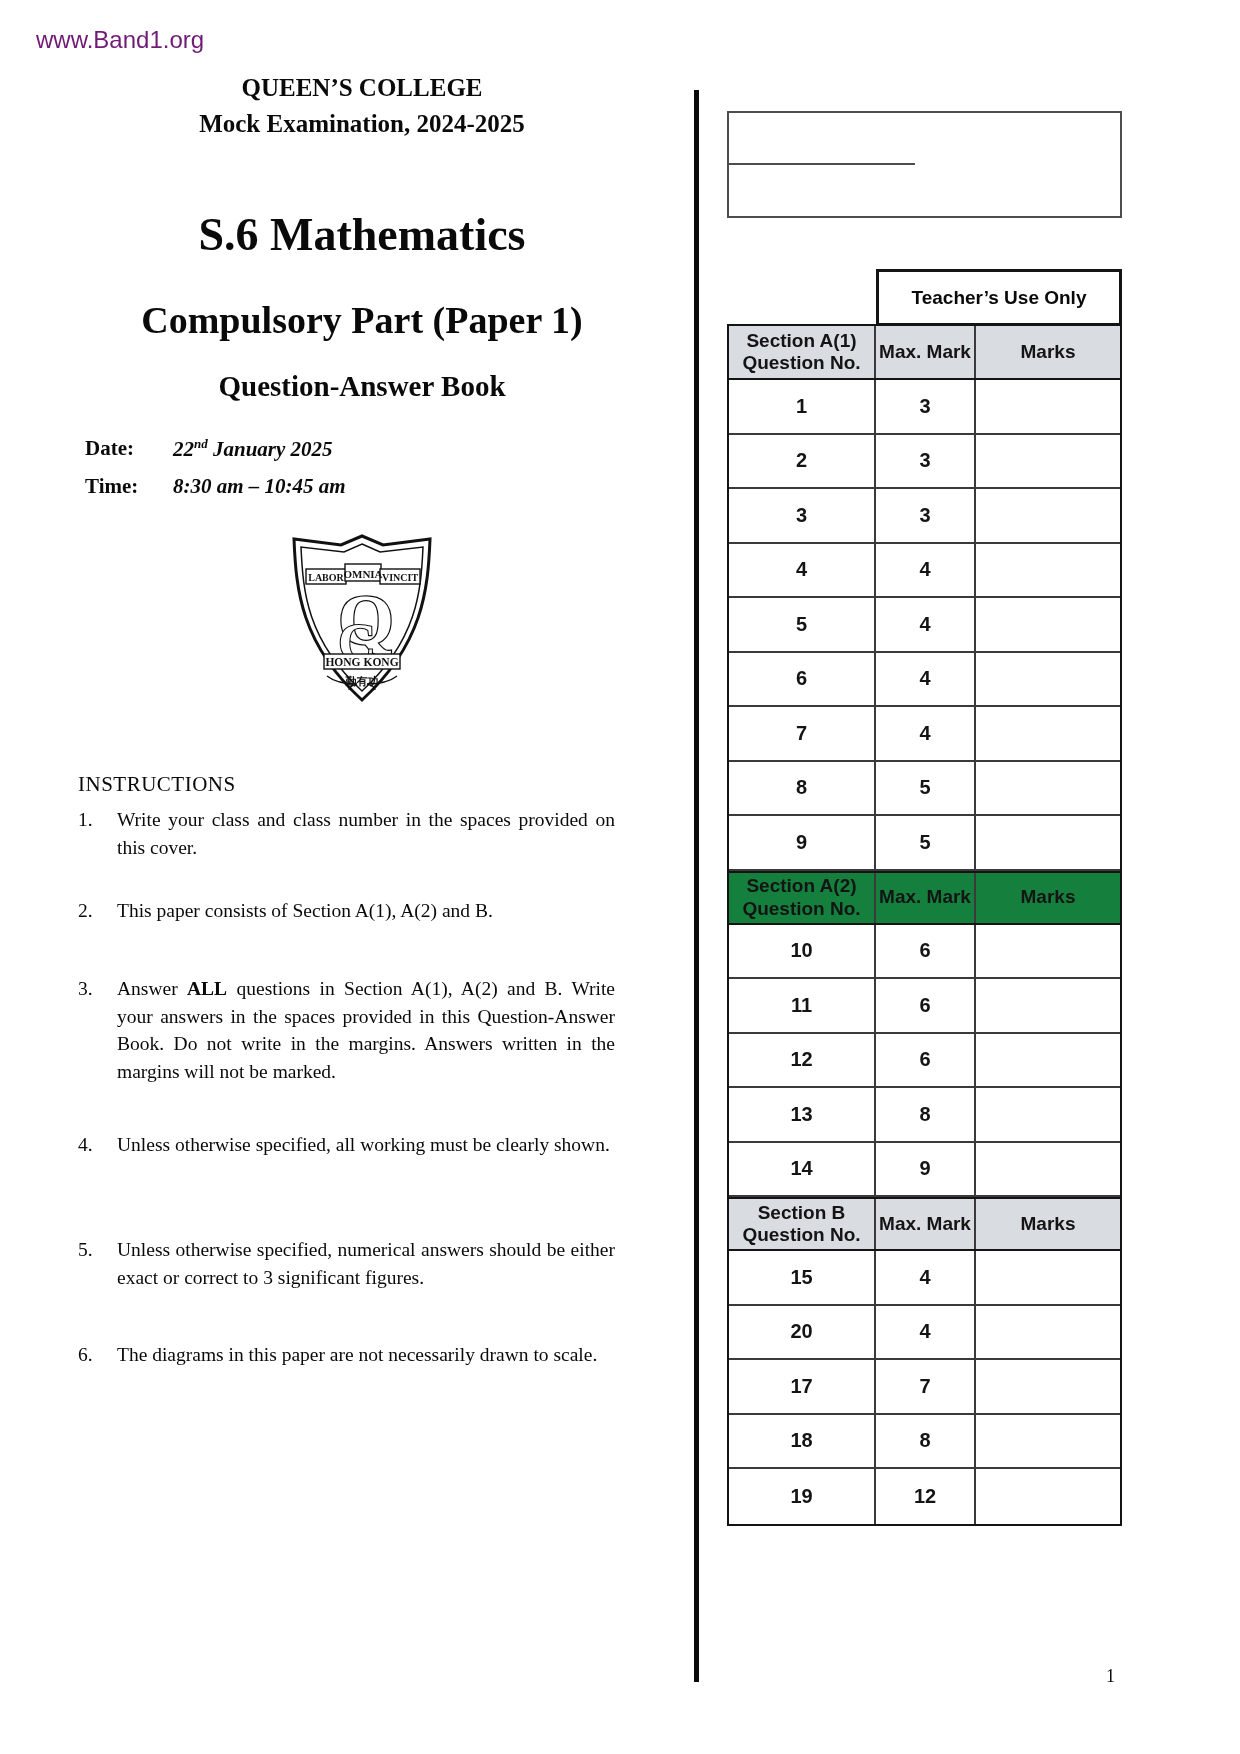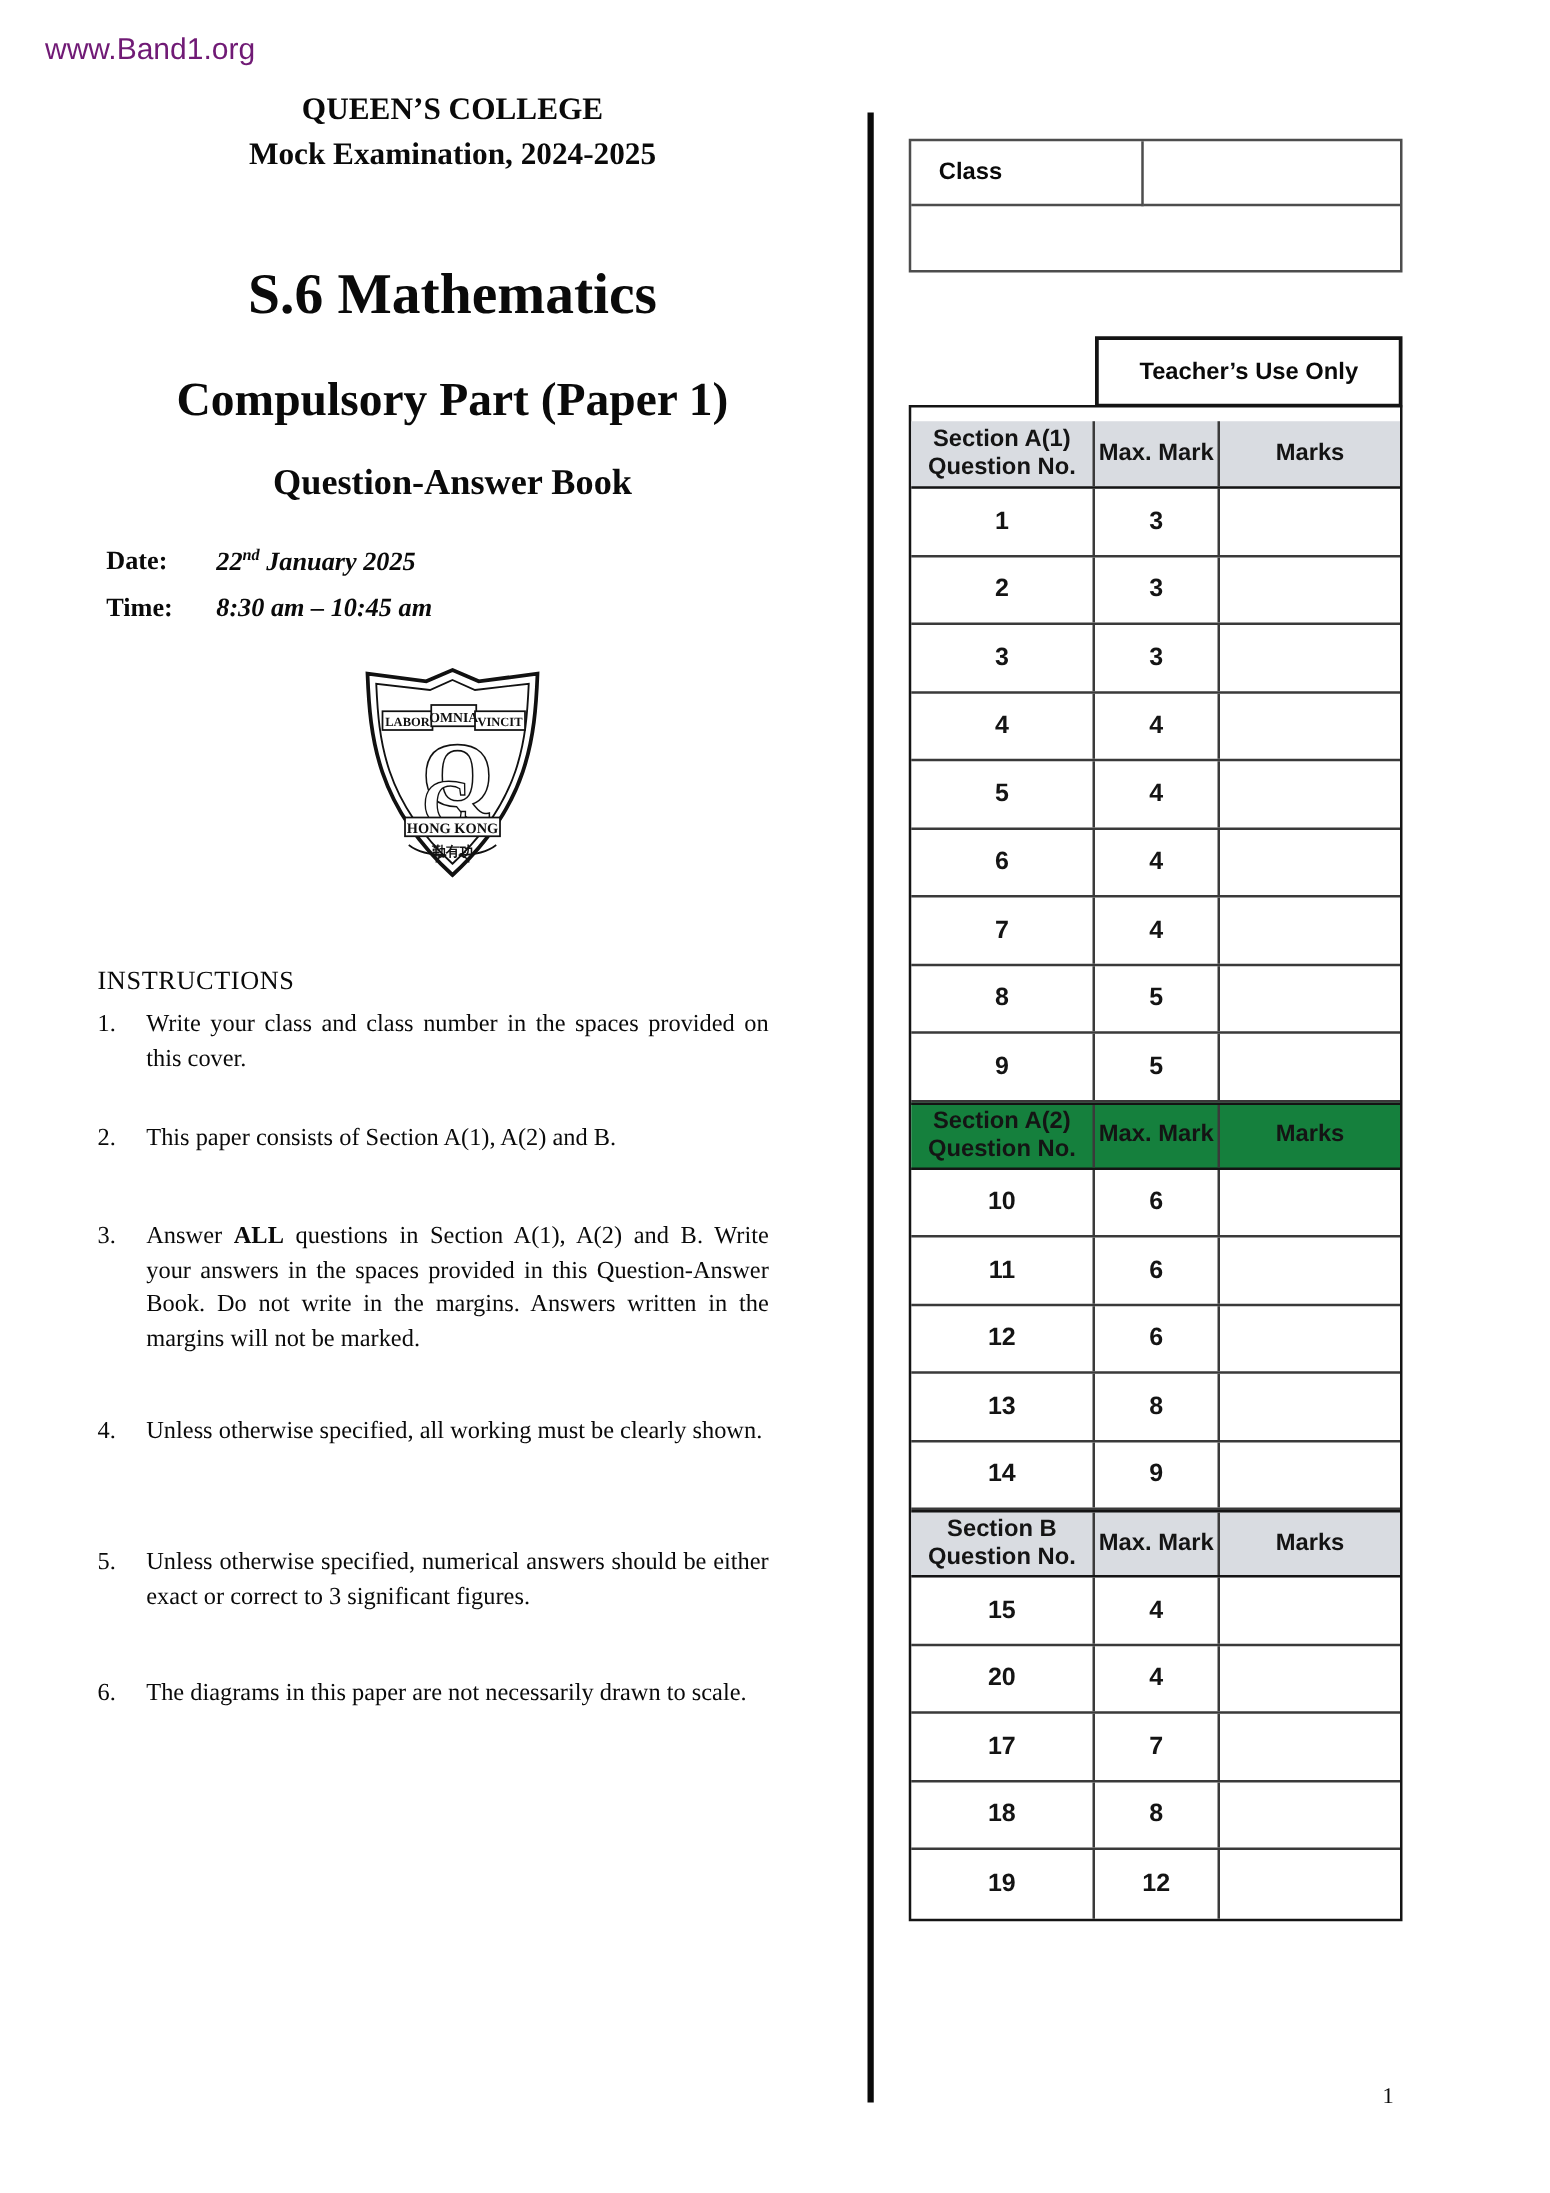--- a/index.html
+++ b/index.html
@@ -65,21 +65,21 @@
                box-sizing:border-box;background:#fff;color:#141414;
                font-family:"Liberation Sans",sans-serif;font-weight:bold;}
   .mt-row{display:grid;grid-template-columns:147px 100px 144px;
           box-sizing:border-box;border-bottom:2px solid #3a3a3a;}
   .mt-row>div{display:flex;align-items:center;justify-content:center;
               border-right:2px solid #3a3a3a;box-sizing:border-box;
               flex-direction:column;}
   .mt-row>div:last-child{border-right:none;}
   .mt-sec{height:54px;border-top:2px solid #141414;border-bottom:2px solid #141414;
           font-size:19px;line-height:1.18;text-align:center;}
-  .mt-sec:first-child{border-top:none;margin-top:11px;}
+  .mt-sec:first-child{border-top:none;}
   .mt-data{height:54.5px;font-size:20px;}
   .mt-row:last-child{border-bottom:none;}
 
   .page-num{left:1106px;top:1666px;font-size:18px;}
 </style>
 </head>
 <body>
 
 <div class="abs watermark">www.Band1.org</div>
 
@@ -149,21 +149,20 @@
     </div>
     <div class="ins-item">
       <div class="ins-num">6.</div>
       <div class="ins-text">The diagrams in this paper are not necessarily drawn to scale.</div>
     </div>
   </div>
 
 <div class="abs vdivider"></div>
 
 <div class="abs class-table">
-  <div class="ct-label ct-r1">Class</div>
   <div class="ct-r1"></div>
   <div></div>
 </div>
 
 <div class="abs tuo">Teacher’s Use Only</div>
 
 <div class="abs marks-table">
     <div class="mt-row mt-sec" style="background: rgb(217, 220, 225);">
       <div>
         <div>Section A(1)</div>

